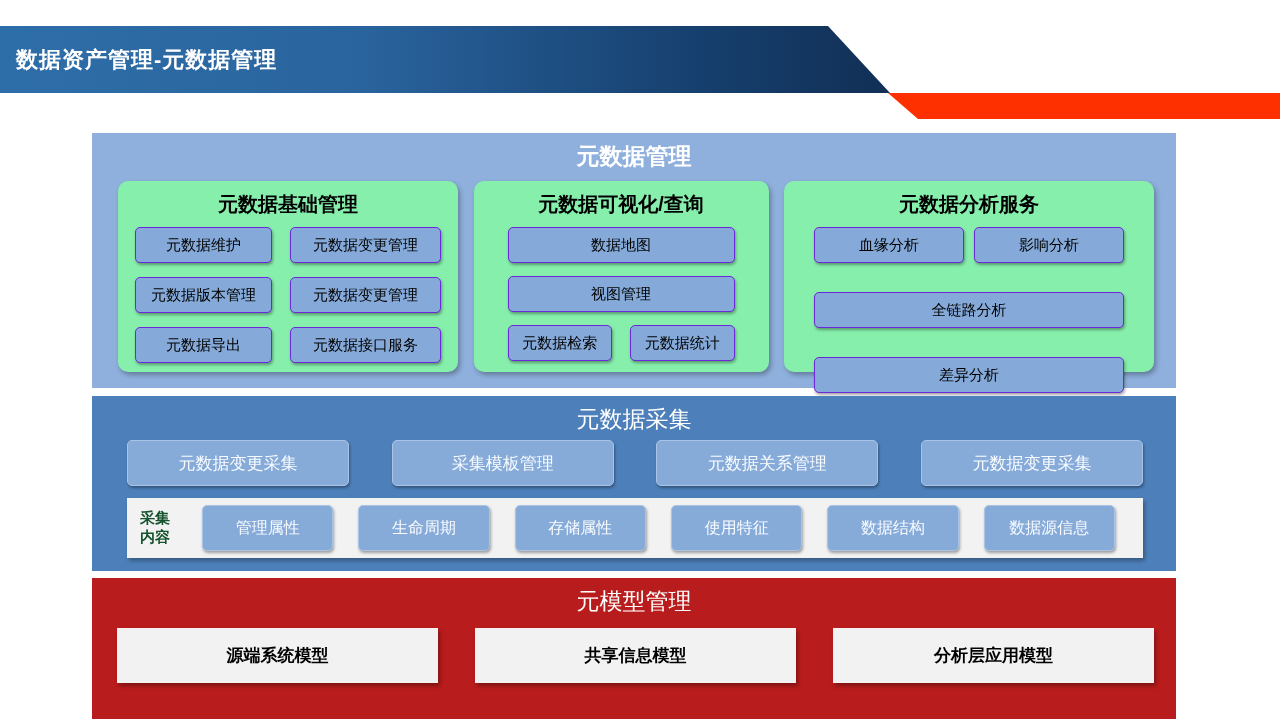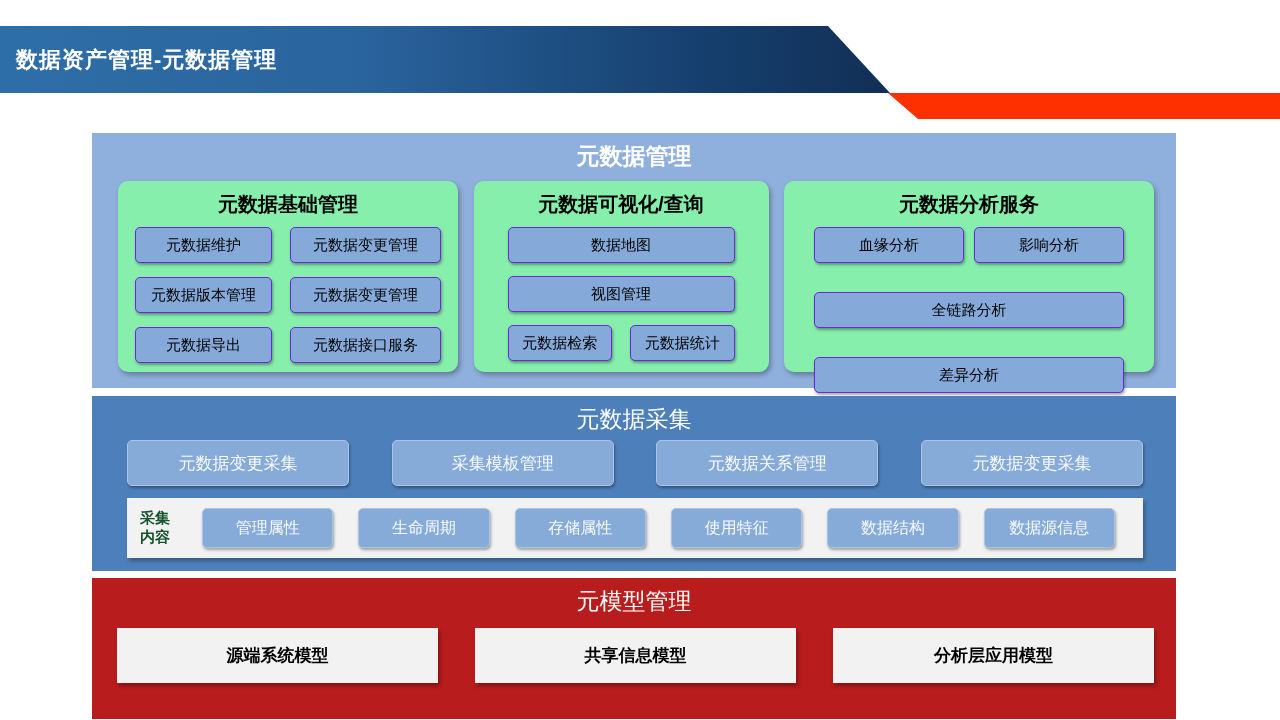--- a/index.html
+++ b/index.html
@@ -56,21 +56,21 @@
   .bbtn{
     background:#87abd9;border:1px solid #a9c4e4;border-radius:5px;
     color:#f8fbff;display:flex;align-items:center;justify-content:center;
     box-shadow:1px 2px 3px rgba(0,0,0,0.35);box-sizing:border-box;white-space:nowrap;
   }
   .mgr-row .bbtn{width:222px;font-size:17px;}
   .content-strip{position:absolute;left:35px;right:33px;top:102px;height:60px;
     background:#f2f2f2;display:flex;align-items:center;box-shadow:2px 3px 4px rgba(0,0,0,0.30);}
   .content-label{width:52px;margin-left:13px;font-size:15px;font-weight:bold;
     color:#14532d;line-height:1.25;}
-  .content-btns{flex:1;display:flex;gap:25px;height:40px;margin:0 28px 0 10px;}
+  .content-btns{flex:1;display:flex;gap:25px;height:46px;margin:0 28px 0 10px;}
   .content-btns .bbtn{flex:1;font-size:16px;}
   
   .sec3{top:578px;height:141px;background:#b91c1c;}
   .model-row{position:absolute;left:25px;right:22px;top:50px;height:55px;
     display:flex;justify-content:space-between;}
   .model-box{width:321px;background:#f2f2f2;display:flex;align-items:center;justify-content:center;
     font-size:17px;font-weight:bold;color:#000;box-shadow:2px 3px 4px rgba(0,0,0,0.30);}
 </style>
 </head>
 <body>

